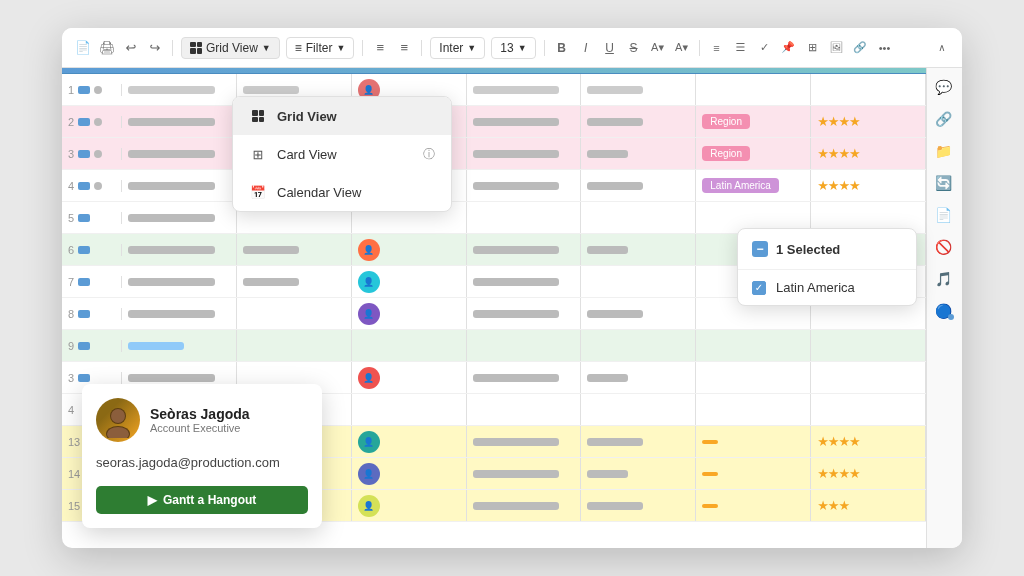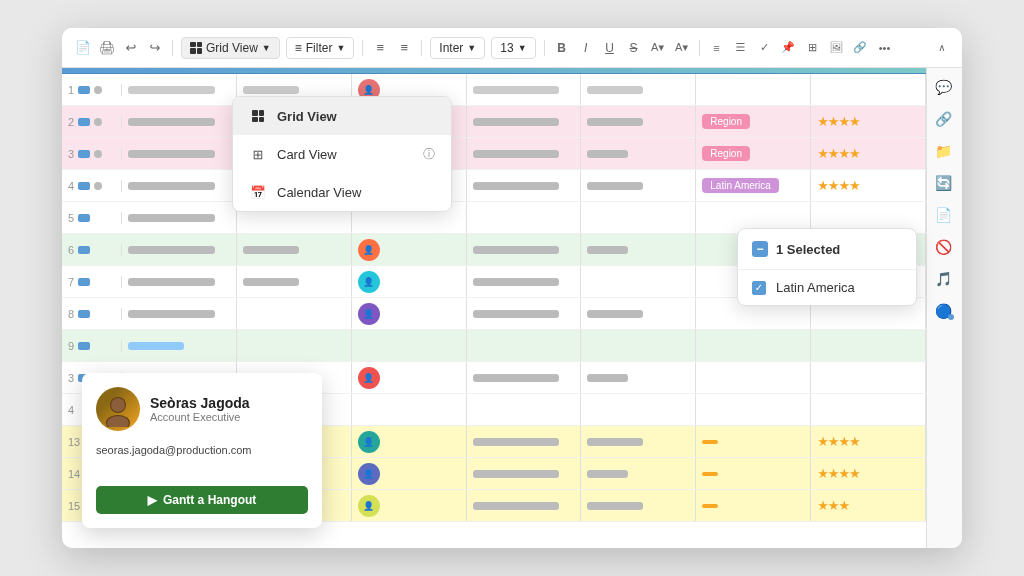--- a/index.html
+++ b/index.html
@@ -328,24 +328,24 @@
     .contact-name {
       font-size: 14px;
       font-weight: 700;
       color: #222;
     }
     .contact-title {
       font-size: 11px;
       color: #777;
     }
     .contact-info {
-      font-size: 11px;
+      font-size: 13px;
       color: #444;
       line-height: 1.7;
-      margin-bottom: 26px;
+      margin-bottom: 12px;
     }
     .hangout-btn {
       display: flex;
       align-items: center;
       justify-content: center;
       gap: 6px;
       background: #2e7d32;
       color: #fff;
       border: none;
       border-radius: 5px;

